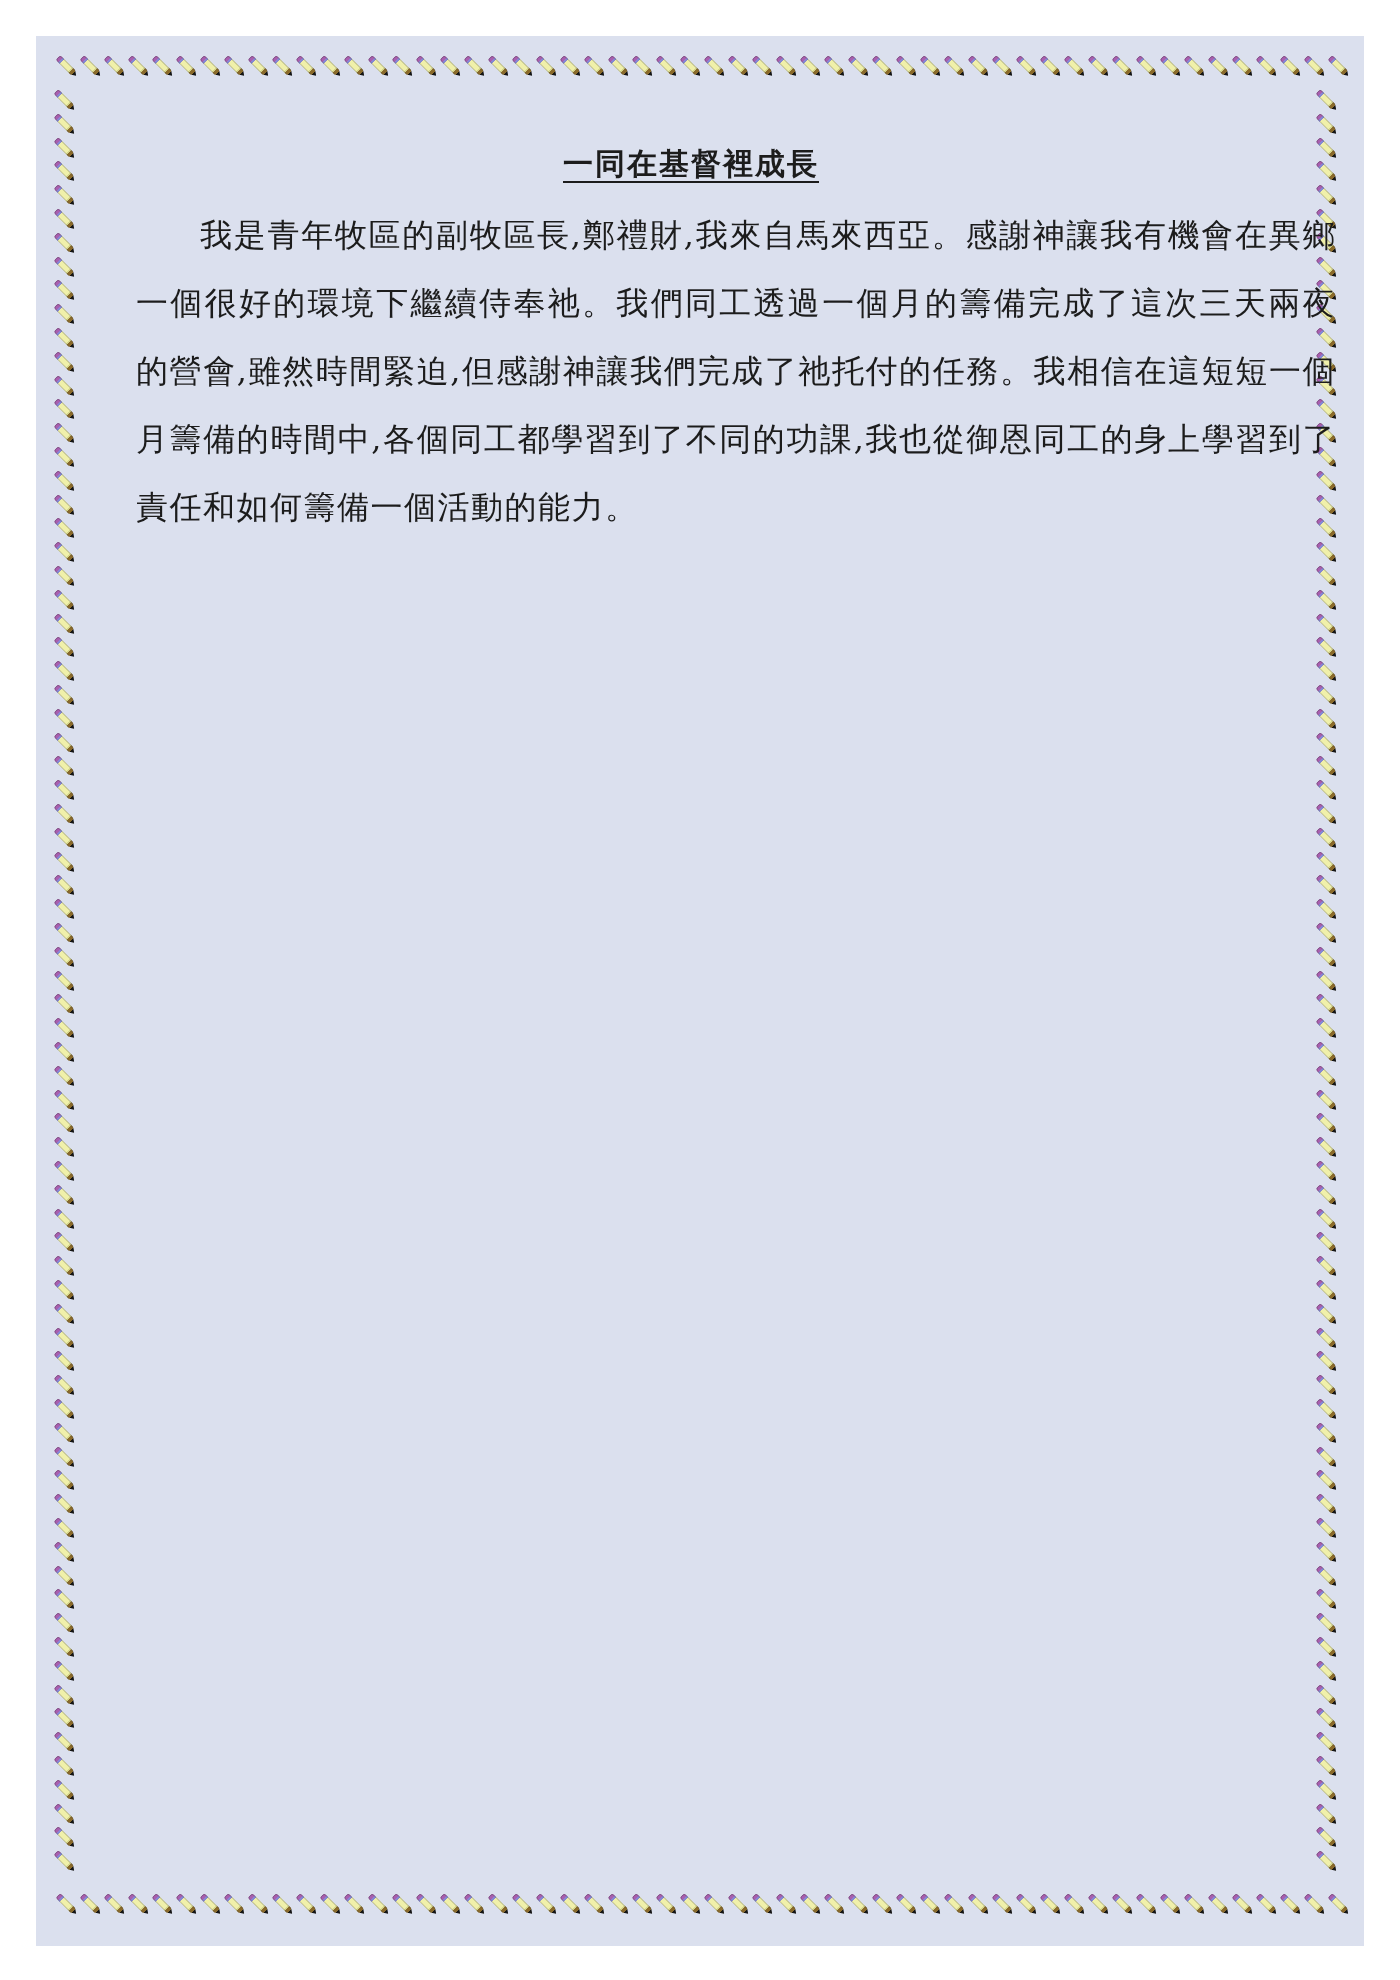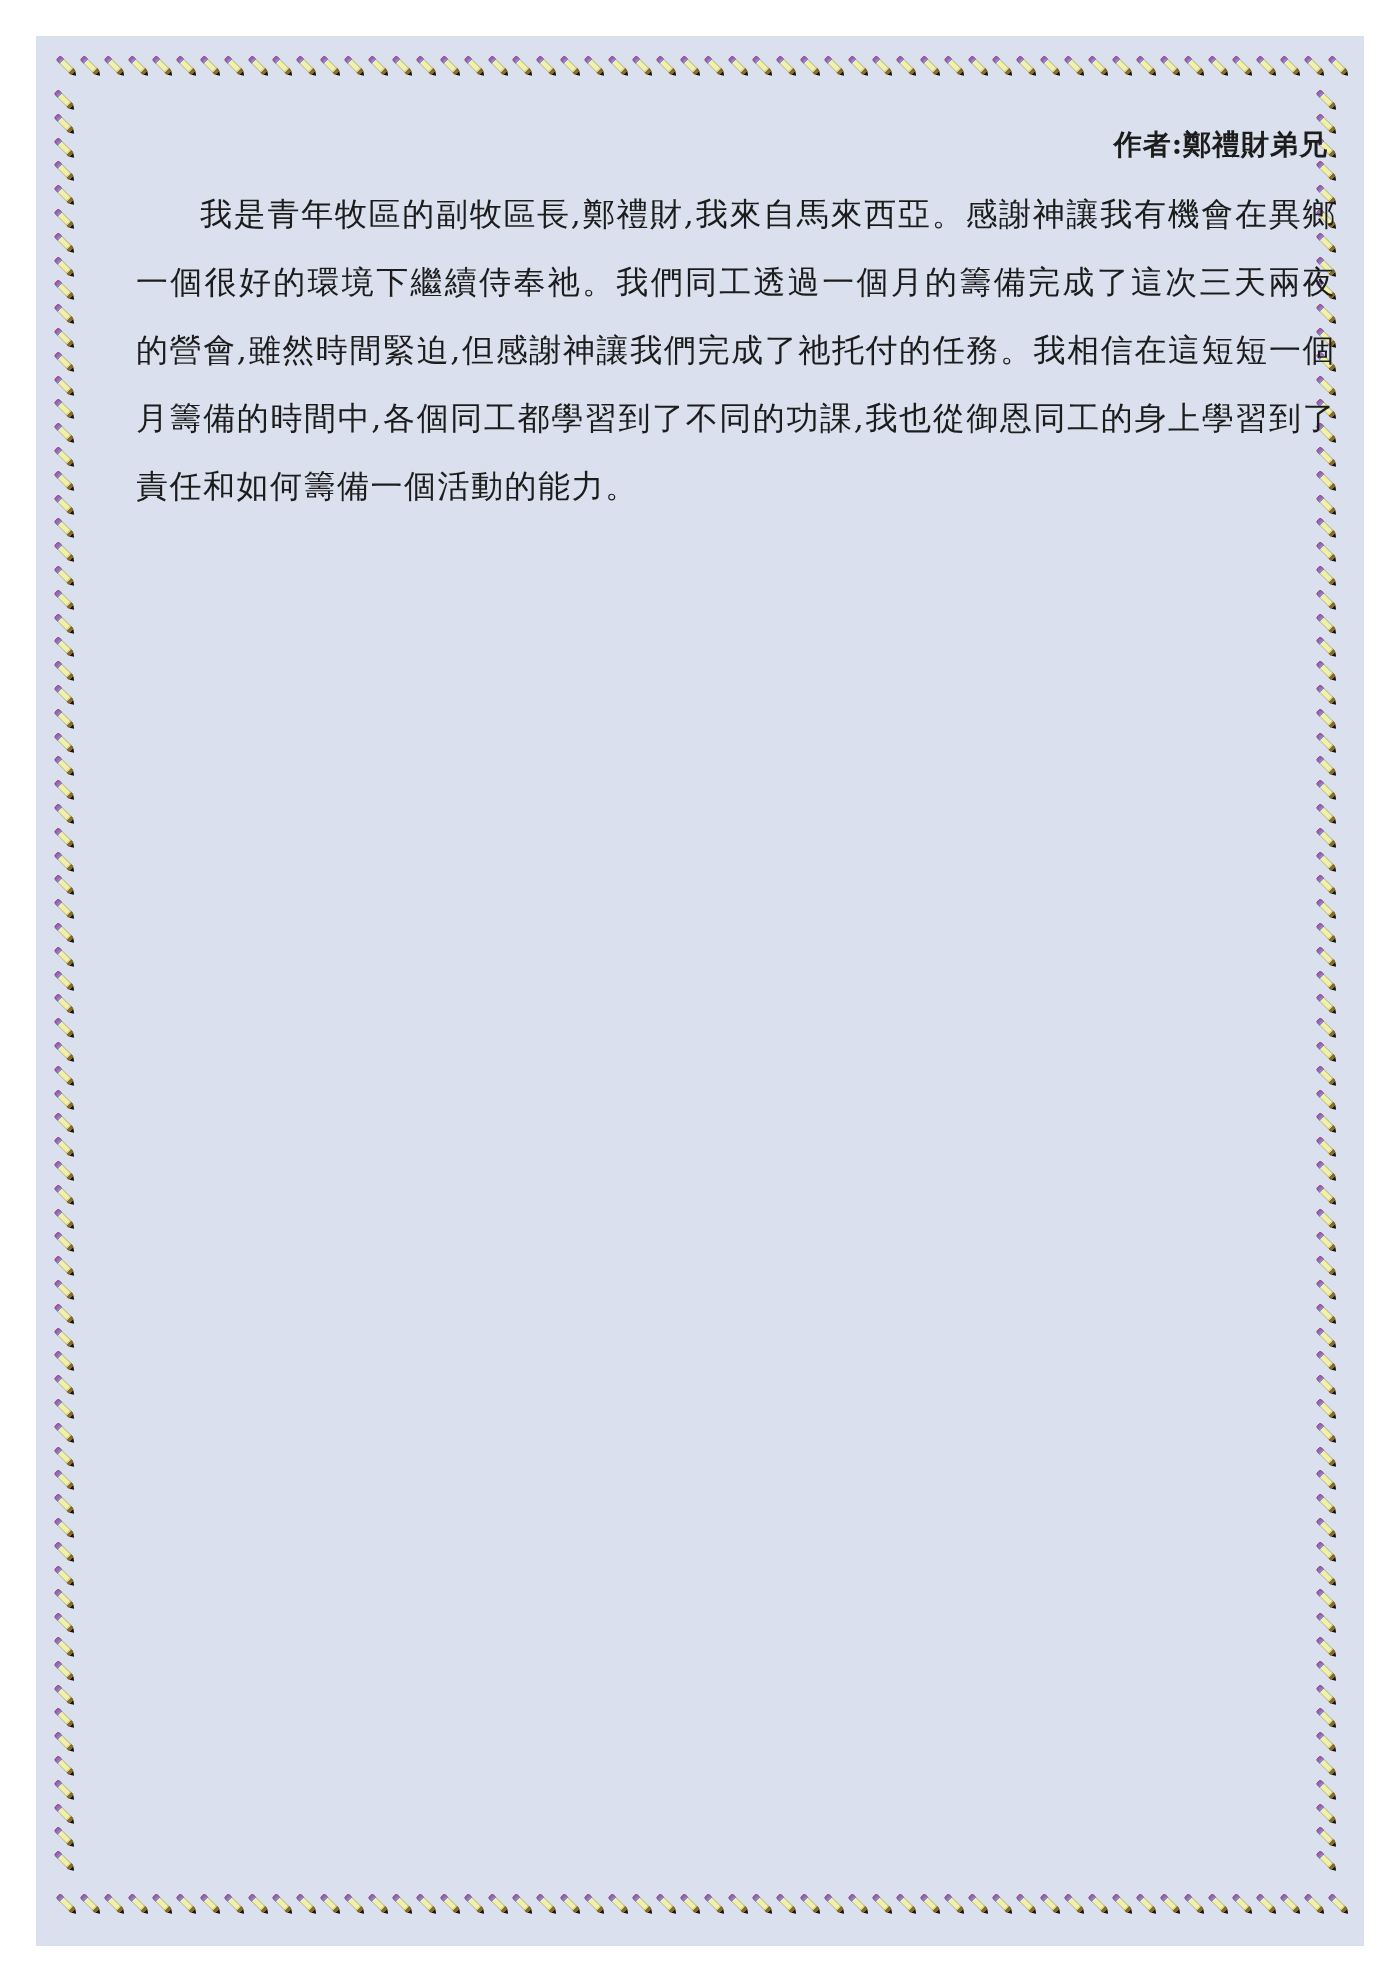--- a/index.html
+++ b/index.html
@@ -345,21 +345,21 @@
       <div class="pencil" style="left: 1276px; top: 1716px;"></div>
       <div class="pencil" style="left: 1276px; top: 1739.8px;"></div>
       <div class="pencil" style="left: 1276px; top: 1763.6px;"></div>
       <div class="pencil" style="left: 1276px; top: 1787.4px;"></div>
       <div class="pencil" style="left: 1276px; top: 1811.2px;"></div>
     </div>
 
   <div class="content">
 
 
-
-    <div class="author">作者:鄭禮財弟兄</div>
+    <div class="subtitle">一同在基督裡成長</div>
+
 
     <p class="para first">我是青年牧區的副牧區長,鄭禮財,我來自馬來西亞。感謝神讓我有機會在異鄉一個很好的環境下繼續侍奉祂。我們同工透過一個月的籌備完成了這次三天兩夜的營會,雖然時間緊迫,但感謝神讓我們完成了祂托付的任務。我相信在這短短一個月籌備的時間中,各個同工都學習到了不同的功課,我也從御恩同工的身上學習到了責任和如何籌備一個活動的能力。</p>
 
 
 
   </div>
 </div>
 
 </body></html>

